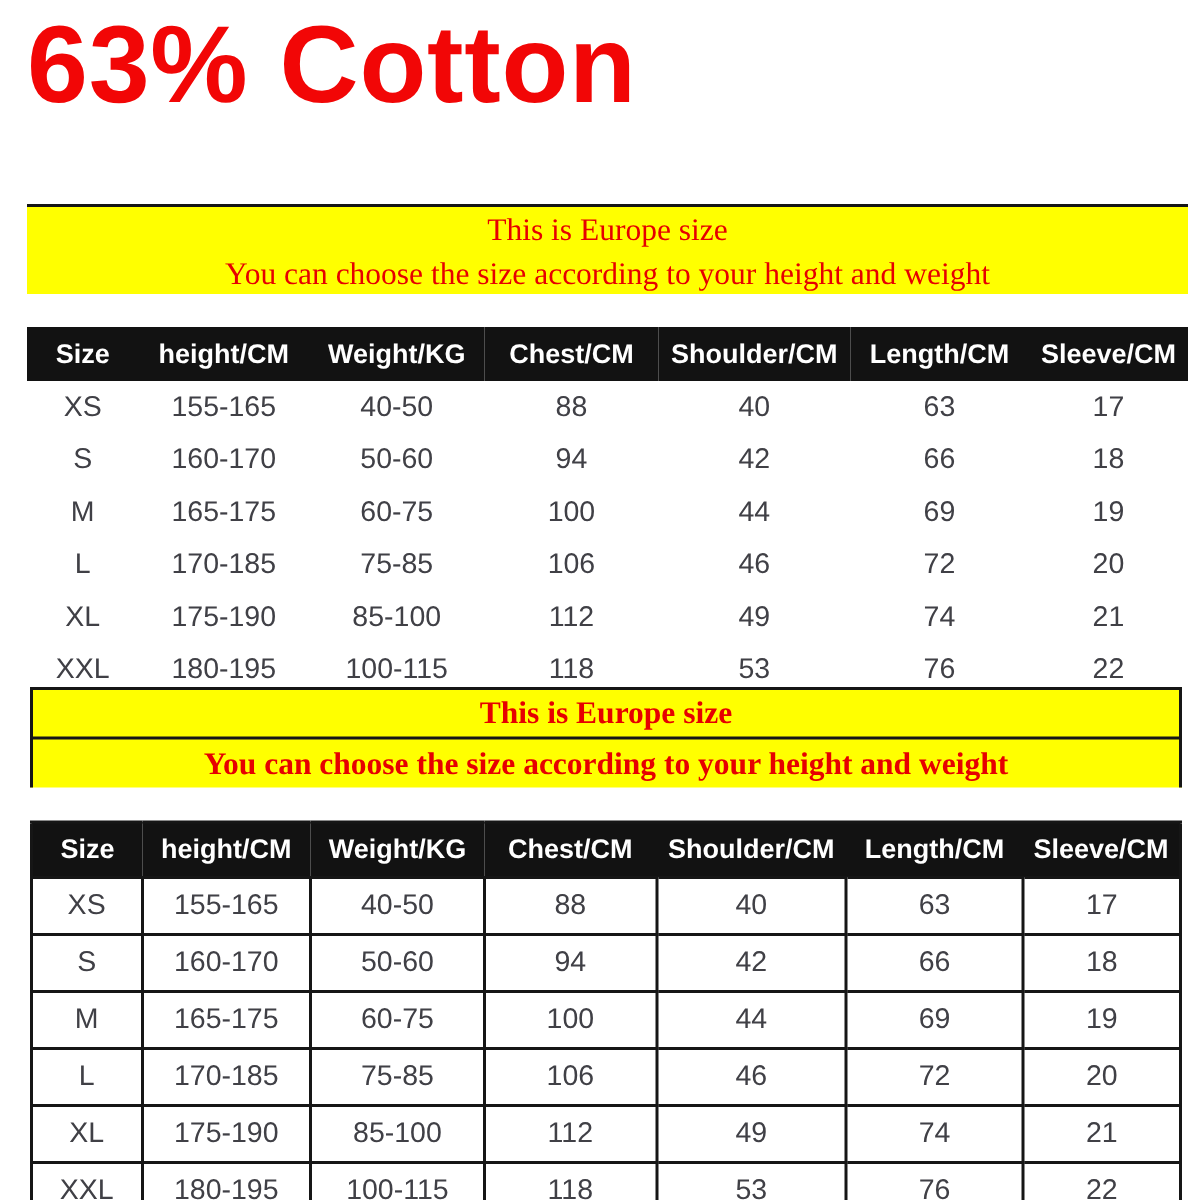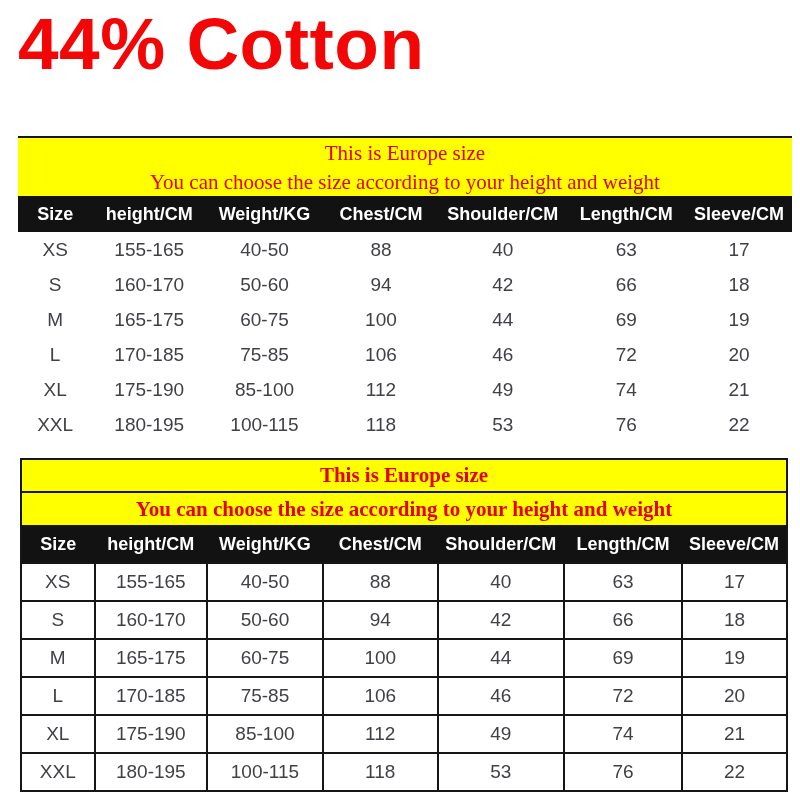--- a/index.html
+++ b/index.html
@@ -35,20 +35,21 @@
   #chart1 .banner-line2 { font-size: 21px; line-height: 28px; font-weight: 500; }
 
   #chart2 .banner { border: 2px solid var(--grid-border, #161616); border-bottom: none; }
   #chart2 .banner-line1 { font-size: 21px; line-height: 31px; font-weight: bold; border-bottom: 2px solid var(--grid-border, #161616); }
   #chart2 .banner-line2 { font-size: 21px; line-height: 32px; font-weight: bold; }
 
   table.size-table {
     width: 100%;
     border-collapse: collapse;
     table-layout: fixed;
+    margin-top: 22px;
   }
   table.size-table th {
     background: var(--header-bg, #121212);
     color: var(--header-text, #ffffff);
     font-size: 18px;
     font-weight: bold;
     text-align: center;
     padding: 0;
   }
   table.size-table td {
@@ -61,21 +62,21 @@
   #chart1 th { height: 36px; }
   #chart1 td { height: 35px; border: none; background: #ffffff; }
 
   #chart2 table.size-table { border: 2px solid var(--grid-border, #161616); }
   #chart2 th { height: 35px; border: 2px solid var(--grid-border, #161616); border-left: none; border-right: none; }
   #chart2 td { height: 36px; border: 2px solid var(--grid-border, #161616); background: #ffffff; }
 </style>
 </head>
 <body style="--title-red: #f20606; --banner-yellow: #ffff00; --banner-text-red: #e60000; --header-bg: #121212; --header-text: #ffffff; --cell-text: #404046; --grid-border: #161616;">
 
-<h1 class="page-title">44% Cotton</h1>
+<h1 class="page-title">63% Cotton</h1>
 
 <section class="chart" id="chart1">
   <div class="banner">
     <div class="banner-line1">This is Europe size</div>
     <div class="banner-line2">You can choose the size according to your height and weight</div>
   </div>
   <table class="size-table">
     <colgroup>
       <col style="width:9.6%">
         <col style="width:14.7%">

